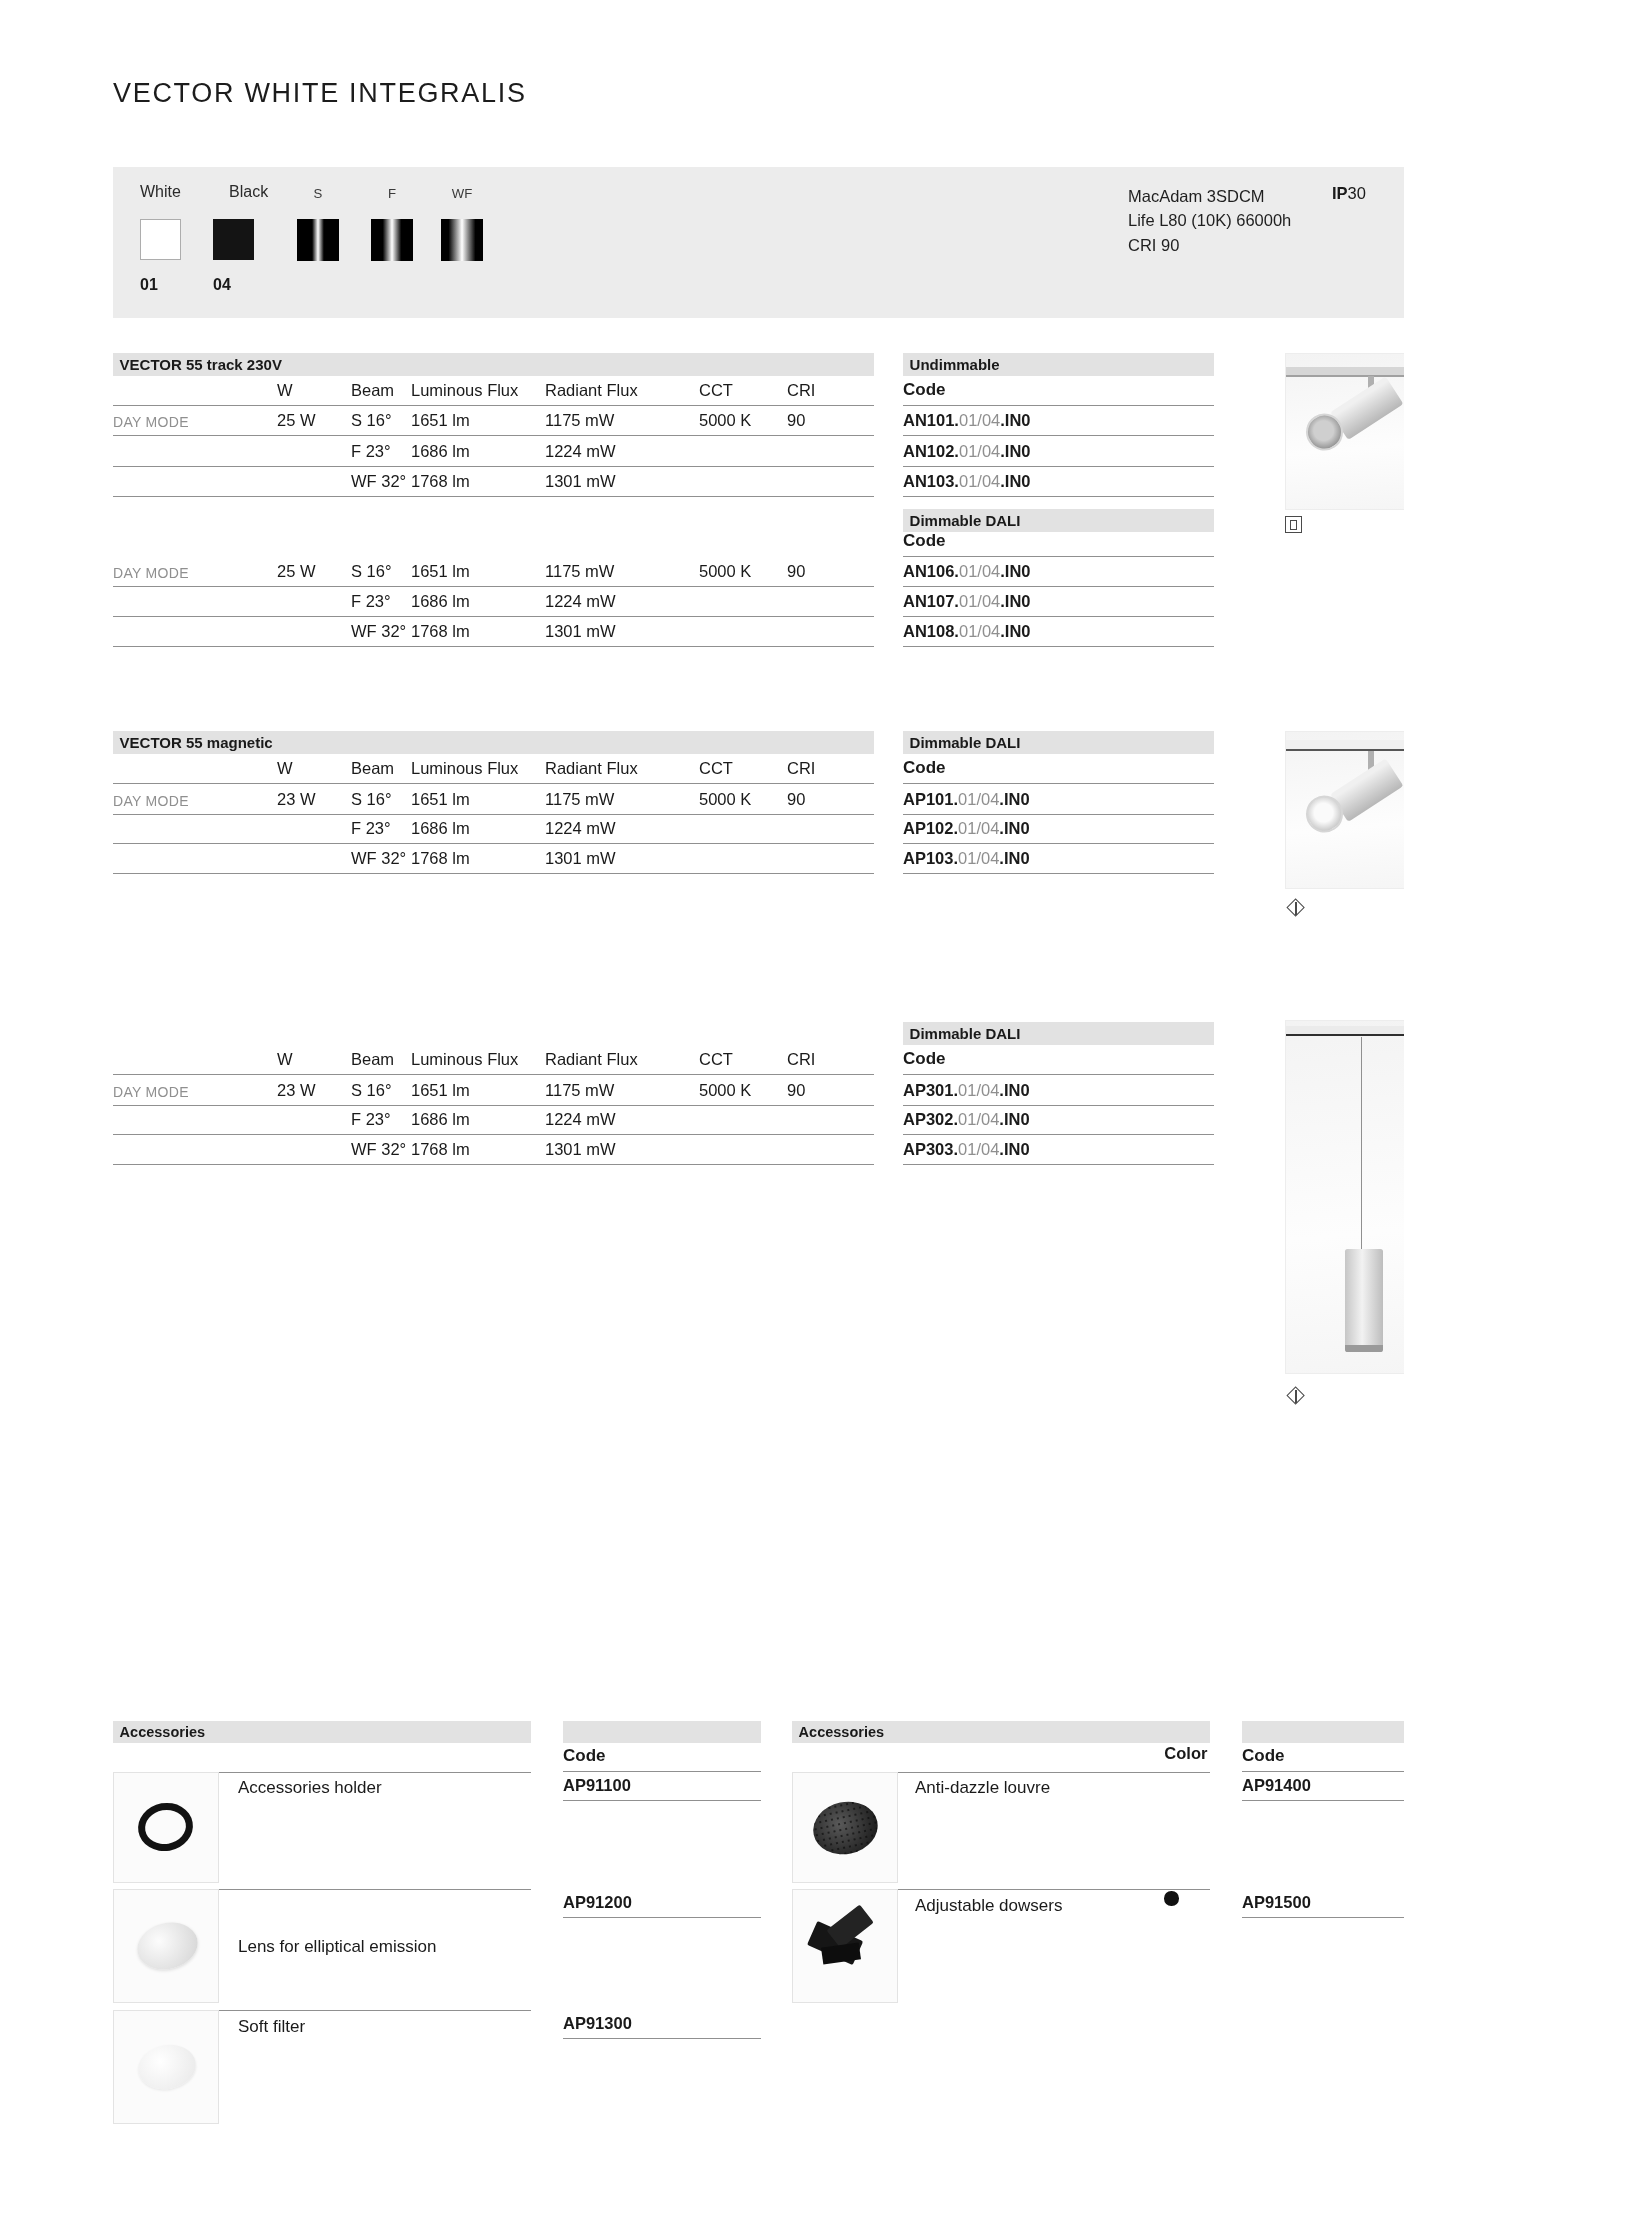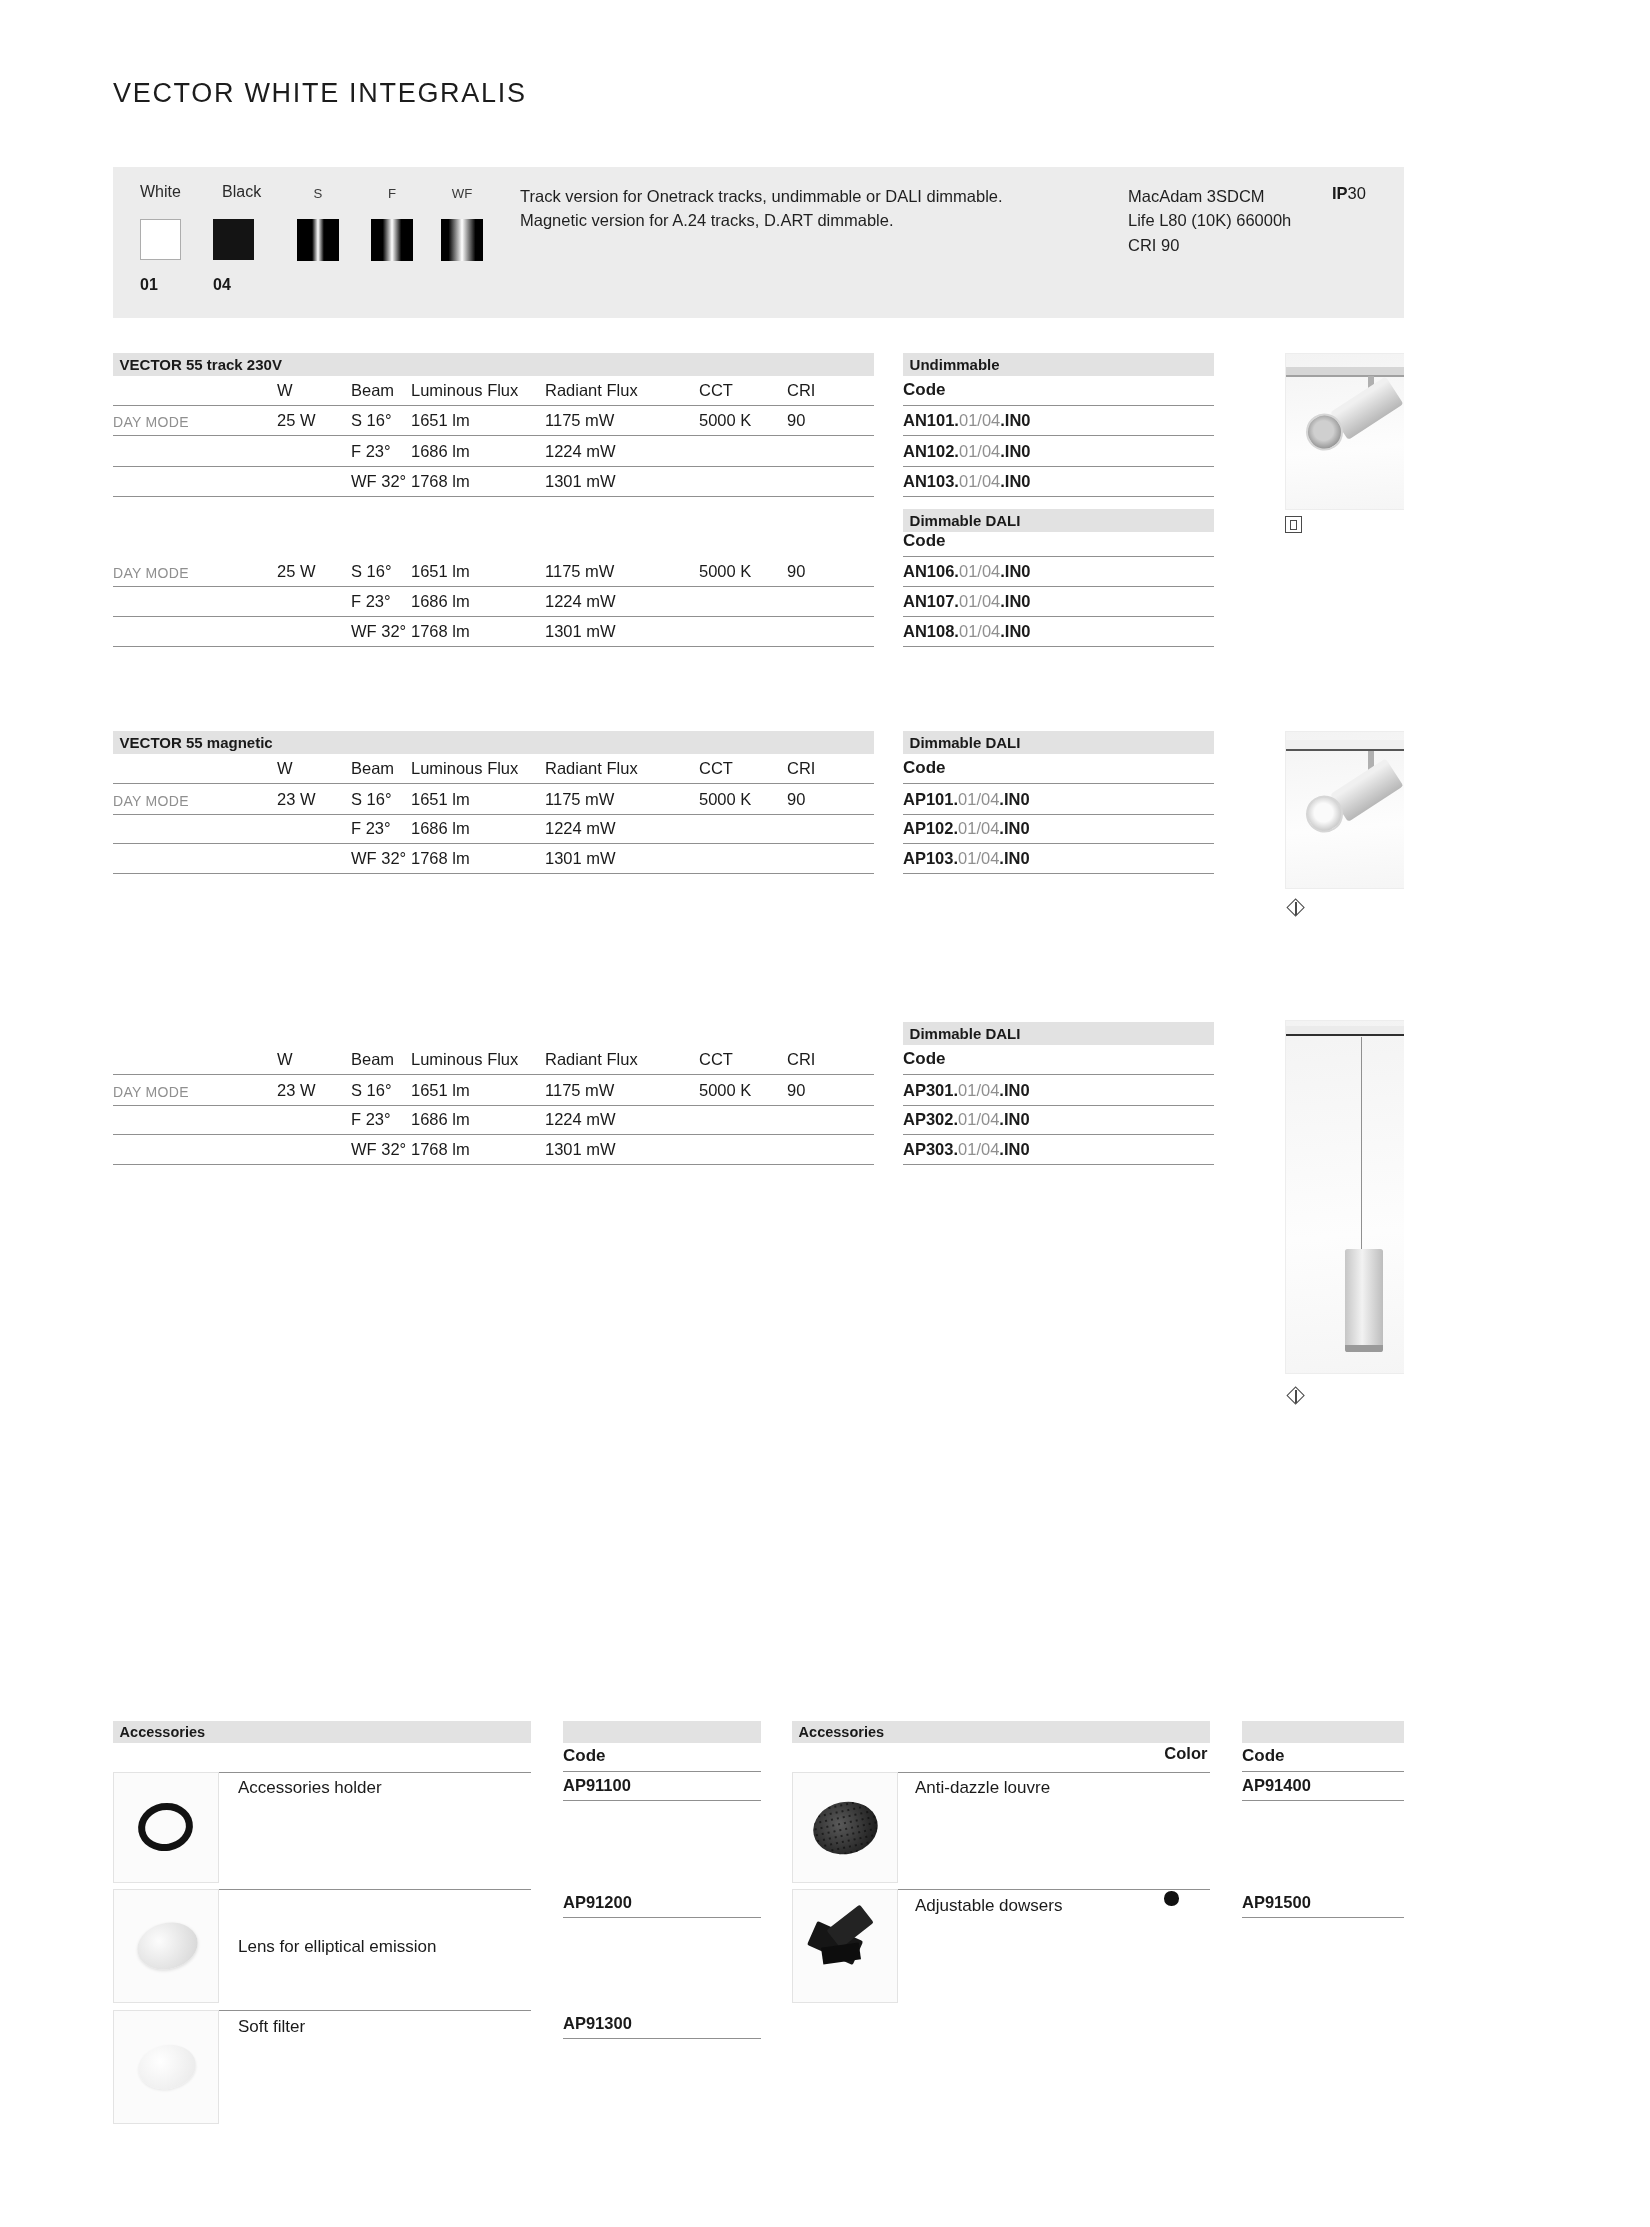--- a/index.html
+++ b/index.html
@@ -89,37 +89,33 @@
 </style>
 </head>
 <body>
 
 <div class="page">
 
   <div class="title">VECTOR WHITE INTEGRALIS</div>
 
   <div class="band">
     <span class="flabel" style="left:27px">White</span>
-    <span class="flabel" style="left:109px">Black</span>
+    <span class="flabel" style="left:116px">Black</span>
     <div class="sw white" style="left:27px"></div>
     <div class="sw black" style="left:100px"></div>
     <span class="fcode" style="left:27px">01</span>
     <span class="fcode" style="left:100px">04</span>
 
     <span class="beamlab" style="left:184px">S</span>
     <span class="beamlab" style="left:258px">F</span>
     <span class="beamlab" style="left:328px">WF</span>
     <div class="beam beamS" style="left:184px"></div>
     <div class="beam beamF" style="left:258px"></div>
     <div class="beam beamWF" style="left:328px"></div>
 
-    <div class="desc">
-      <div>Track version for Onetrack tracks, undimmable or DALI dimmable.</div>
-      <div>Magnetic version for A.24 tracks, D.ART dimmable.</div>
-    </div>
 
     <div class="specs">
       <div>MacAdam 3SDCM</div>
       <div>Life L80 (10K) 66000h</div>
       <div>CRI 90</div>
     </div>
 
     <div class="ip"><b>IP</b><span>30</span></div>
   </div>
 

